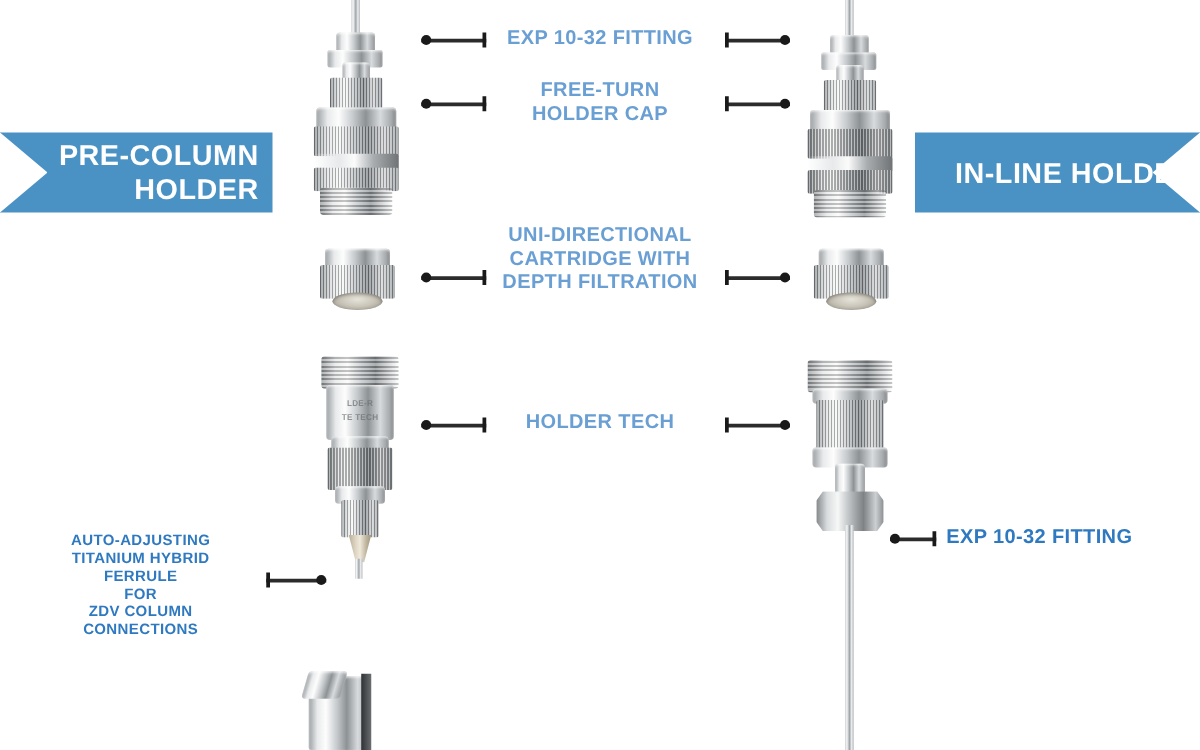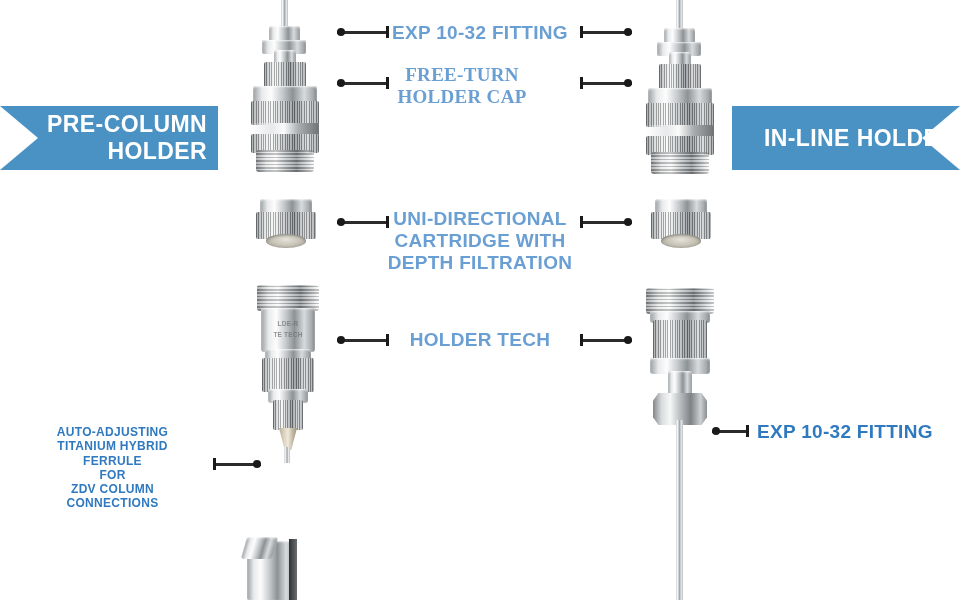--- a/index.html
+++ b/index.html
@@ -25,21 +25,21 @@
   .banner-right{right:0;top:106px;width:228px;height:64px;justify-content:flex-start;}
   .banner-right .banner-text{text-align:left;padding-left:32px;}
   .banner-right .notch{
     position:absolute;right:0;top:0;width:38px;height:64px;background:#ffffff;
     clip-path:polygon(100% 0,100% 100%,0 50%);
   }
 
   
   .label{
     position:absolute;color:#6a9fd4;font-weight:bold;letter-spacing:.3px;
-    text-align:center;line-height:1.17;font-size:19px;white-space:pre-line;
+    text-align:center;line-height:1.17;font-size:16px;white-space:pre-line;
   }
   .label.dark{color:#2f79c0;}
 
   
   .leader{position:absolute;height:12px;}
   .leader .bar{
     position:absolute;top:5px;left:0;right:0;height:2.5px;background:#2b2b2b;
   }
   .leader .dot{
     position:absolute;top:2px;width:8px;height:8px;border-radius:50%;
@@ -189,34 +189,34 @@
     <div class="bar"></div>
     <div class="dot"></div>
     <div class="tick"></div>
   </div>
   <div class="leader dot-right" style="left:580px;top:26px;width:52px;">
     <div class="bar"></div>
     <div class="dot"></div>
     <div class="tick"></div>
   </div>
 
-  <div class="label" style="left:322px;top:64px;width:280px;font-family:Liberation Serif, serif;">FREE-TURN
+  <div class="label" style="left:340px;top:64px;width:280px;">FREE-TURN
 HOLDER CAP</div>
   <div class="leader dot-left" style="left:337px;top:77px;width:52px;">
     <div class="bar"></div>
     <div class="dot"></div>
     <div class="tick"></div>
   </div>
   <div class="leader dot-right" style="left:580px;top:77px;width:52px;">
     <div class="bar"></div>
     <div class="dot"></div>
     <div class="tick"></div>
   </div>
 
-  <div class="label" style="left:340px;top:208px;width:280px;">UNI-DIRECTIONAL
+  <div class="label" style="left:340px;top:180px;width:280px;">UNI-DIRECTIONAL
 CARTRIDGE WITH
 DEPTH FILTRATION</div>
   <div class="leader dot-left" style="left:337px;top:216px;width:52px;">
     <div class="bar"></div>
     <div class="dot"></div>
     <div class="tick"></div>
   </div>
   <div class="leader dot-right" style="left:580px;top:216px;width:52px;">
     <div class="bar"></div>
     <div class="dot"></div>

